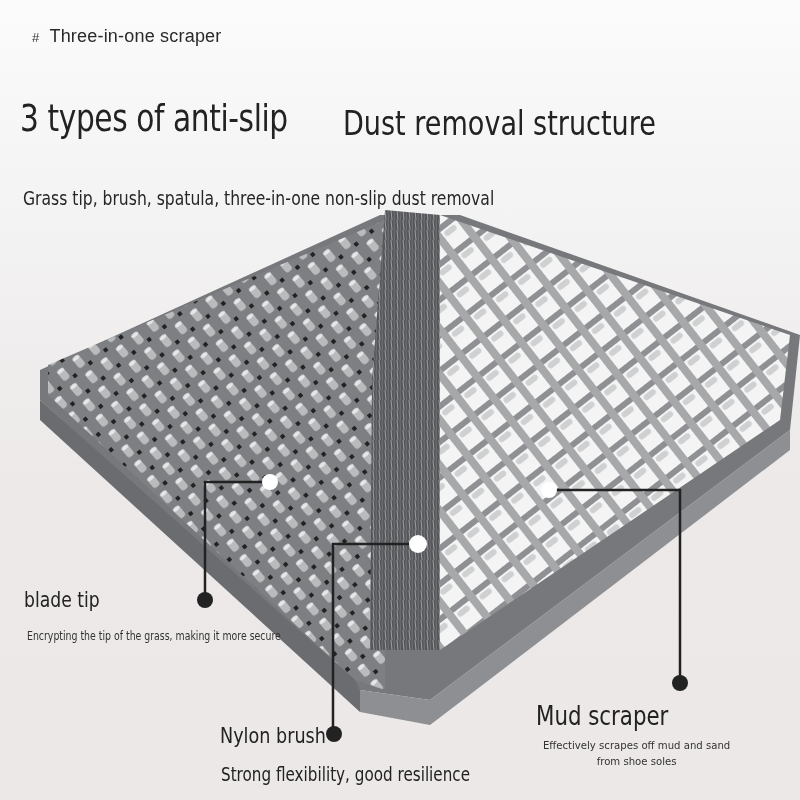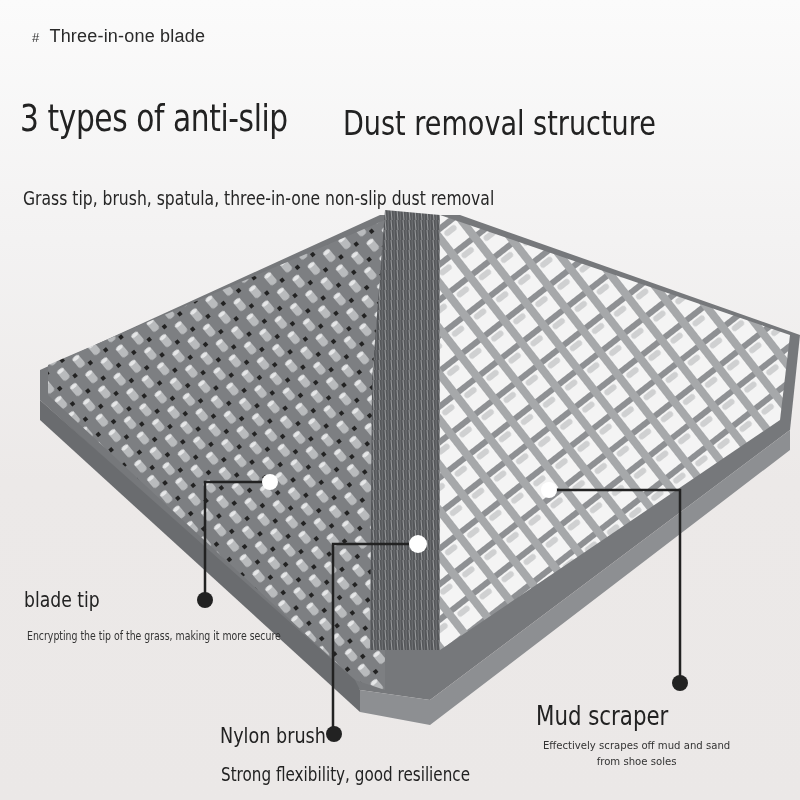--- a/index.html
+++ b/index.html
@@ -18,21 +18,21 @@
   .d-nylon { left:221px; top:763px; font-size:19px; transform:scaleX(0.8); }
   .l-mud { left:536px; top:701px; font-size:26px; transform:scaleX(0.82); }
   .d-mud { left:540px; top:738px; width:210px; font-size:11px; color:#333; text-align:center; white-space:normal; line-height:16px; transform:scaleX(0.92); transform-origin:left; }
 </style>
 </head>
 <body>
 
 <div class="bg"></div>
 
 <div class="tag">
-  <span class="hash">#</span><span>Three-in-one blade</span>
+  <span class="hash">#</span><span>Three-in-one scraper</span>
 </div>
 
 <div class="title-a">3 types of anti-slip</div>
 <div class="title-b">Dust removal structure</div>
 <div class="subtitle">Grass tip, brush, spatula, three-in-one non-slip dust removal</div>
 
 <svg class="mat" viewBox="0 0 800 800" xmlns="http://www.w3.org/2000/svg">
   <defs>
     <pattern id="pins" width="20" height="20" patternUnits="userSpaceOnUse" patternTransform="rotate(-40)">
       <rect width="20" height="20" fill="#7d7f82"></rect>

